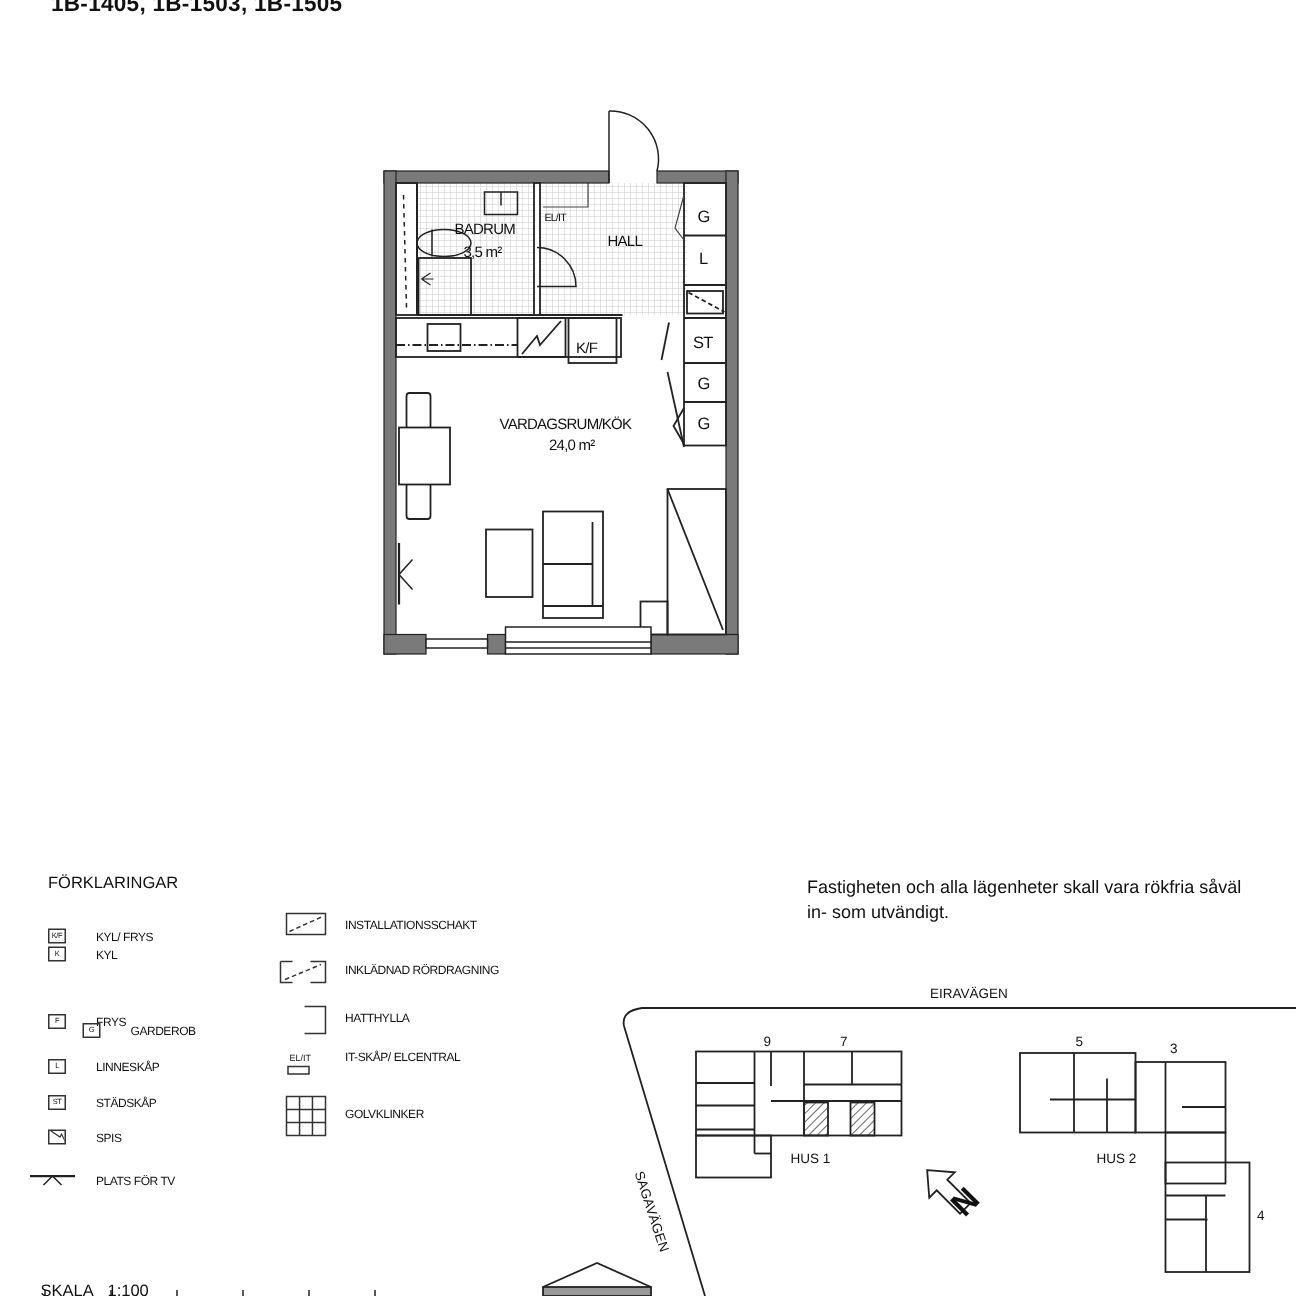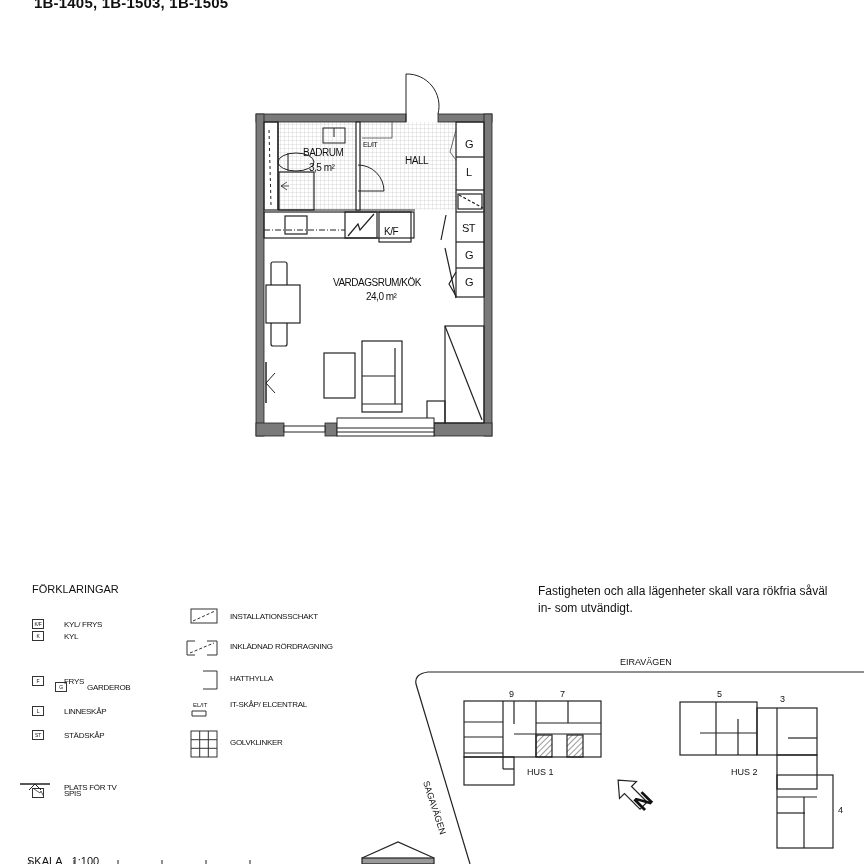--- a/index.html
+++ b/index.html
@@ -238,21 +238,21 @@
   <span>GARDEROB</span>
 </div>
 <div class="legend-row" style="left:32px; top:706px;text-align:right;">
   <span class="lg-box">L</span>
   <span>LINNESKÅP</span>
 </div>
 <div class="legend-row" style="left:32px; top:730px;">
   <span class="lg-box">ST</span>
   <span>STÄDSKÅP</span>
 </div>
-<div class="legend-row" style="left:32px; top:753px;margin-top:35px;">
+<div class="legend-row" style="left:32px; top:753px;">
   <span class="lg-box">
     <svg width="12" height="10" style="position:static">
         <path d="M1 1 L7 5 L8 3 L11 9" fill="none" stroke="#333" stroke-width="0.8"></path>
       </svg>
   </span>
   <span>SPIS</span>
 </div>
 <div class="legend-row" style="left:20px; top:781px;">
   <span style="margin-right:14px;">
     <svg width="30" height="10" style="position:static">

